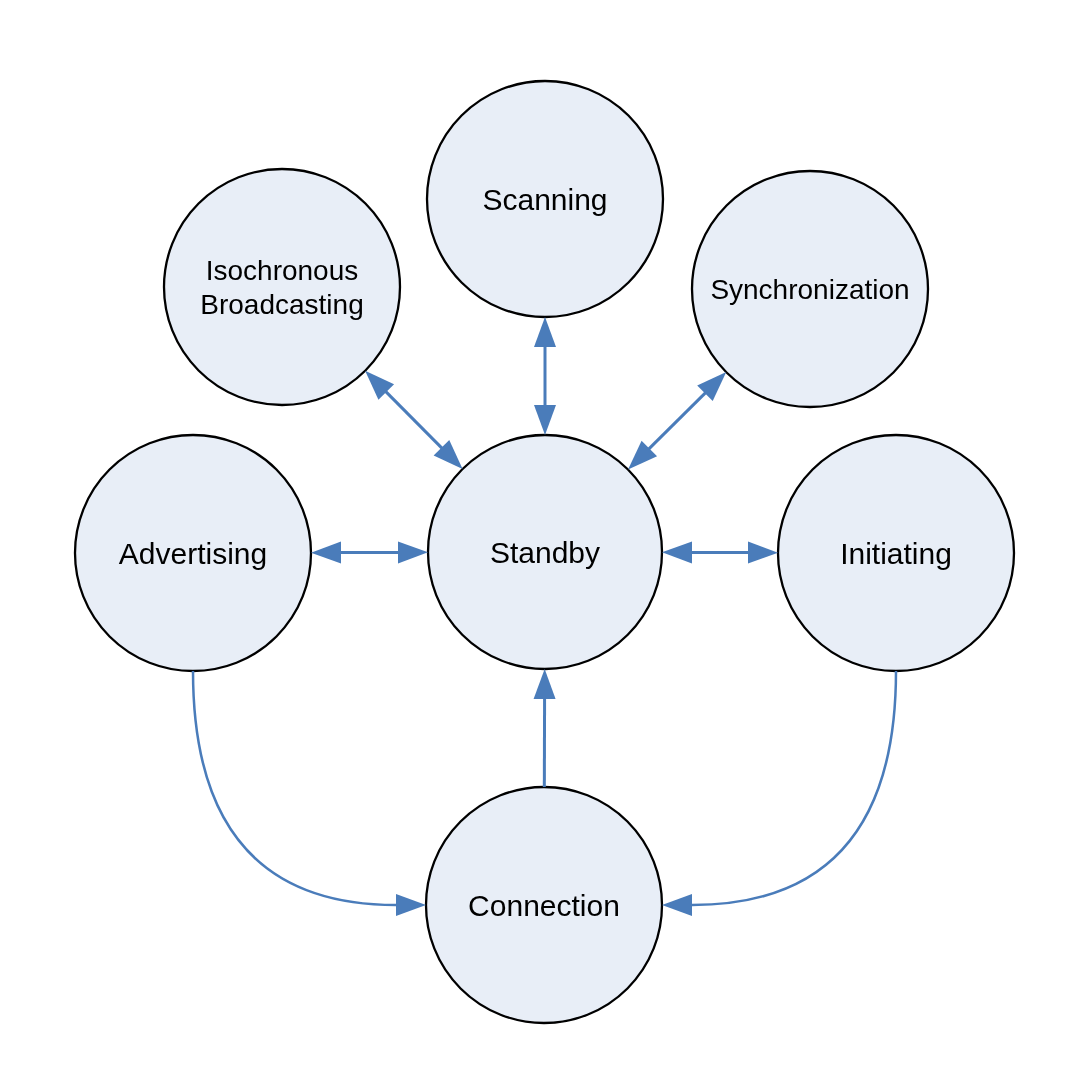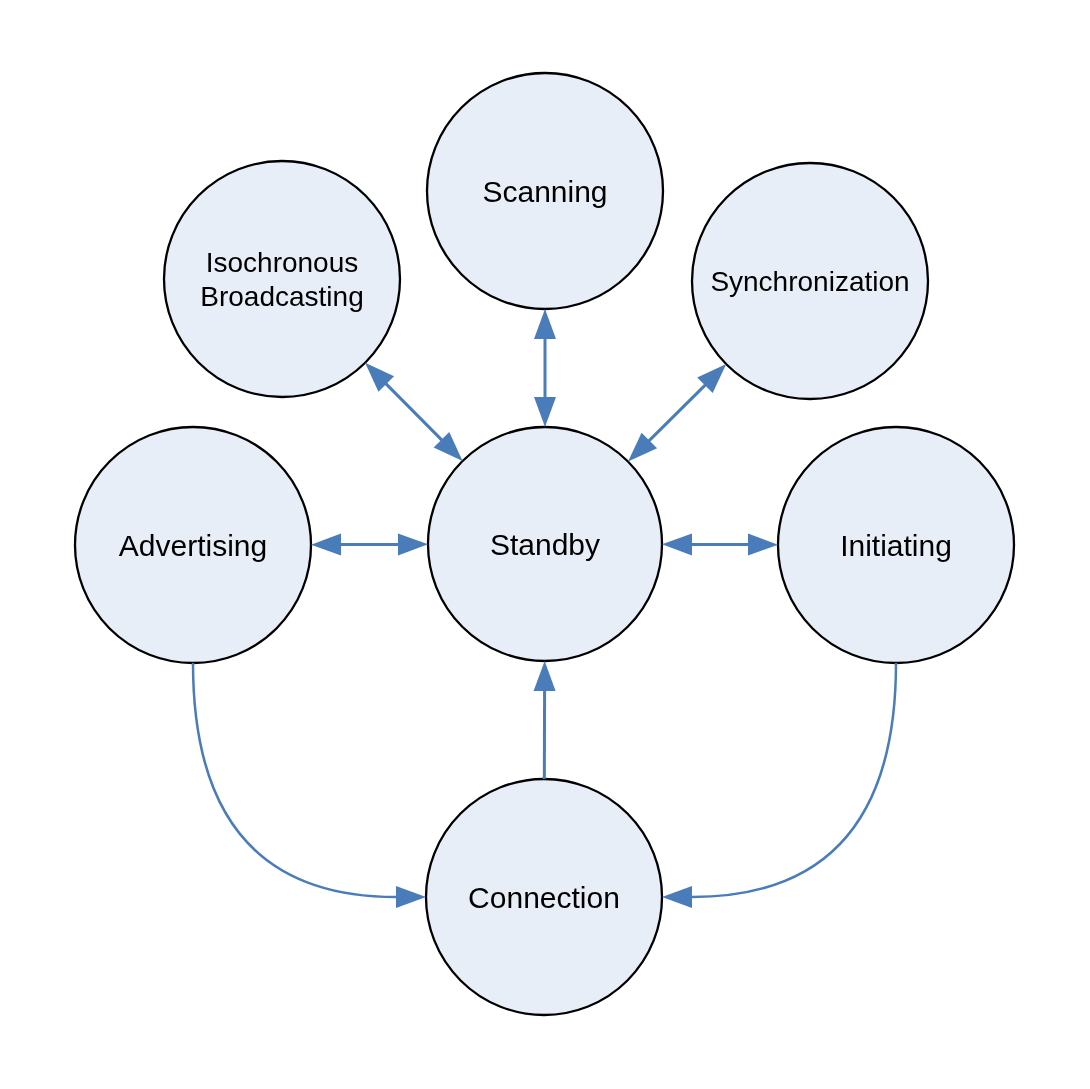--- a/index.html
+++ b/index.html
@@ -7,20 +7,21 @@
     padding: 0;
     background: #ffffff;
     width: 1090px;
     height: 1089px;
     overflow: hidden;
   }
   #diagram-wrap {
     width: 1090px;
     height: 896px;
     position: relative;
+    margin-top: 8px;
   }
   svg {
     display: block;
   }
   svg text {
     font-family: "Liberation Sans", "DejaVu Sans", sans-serif;
     fill: #000000;
   }
 </style>
 </head>

